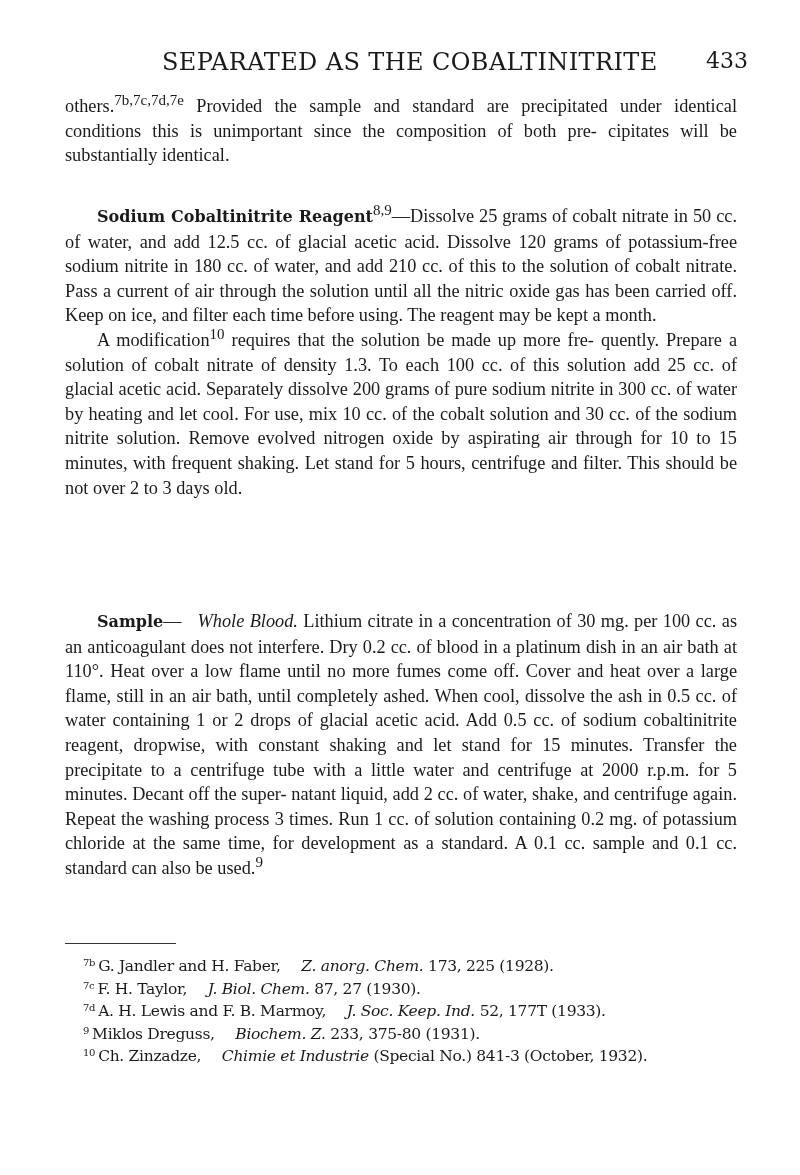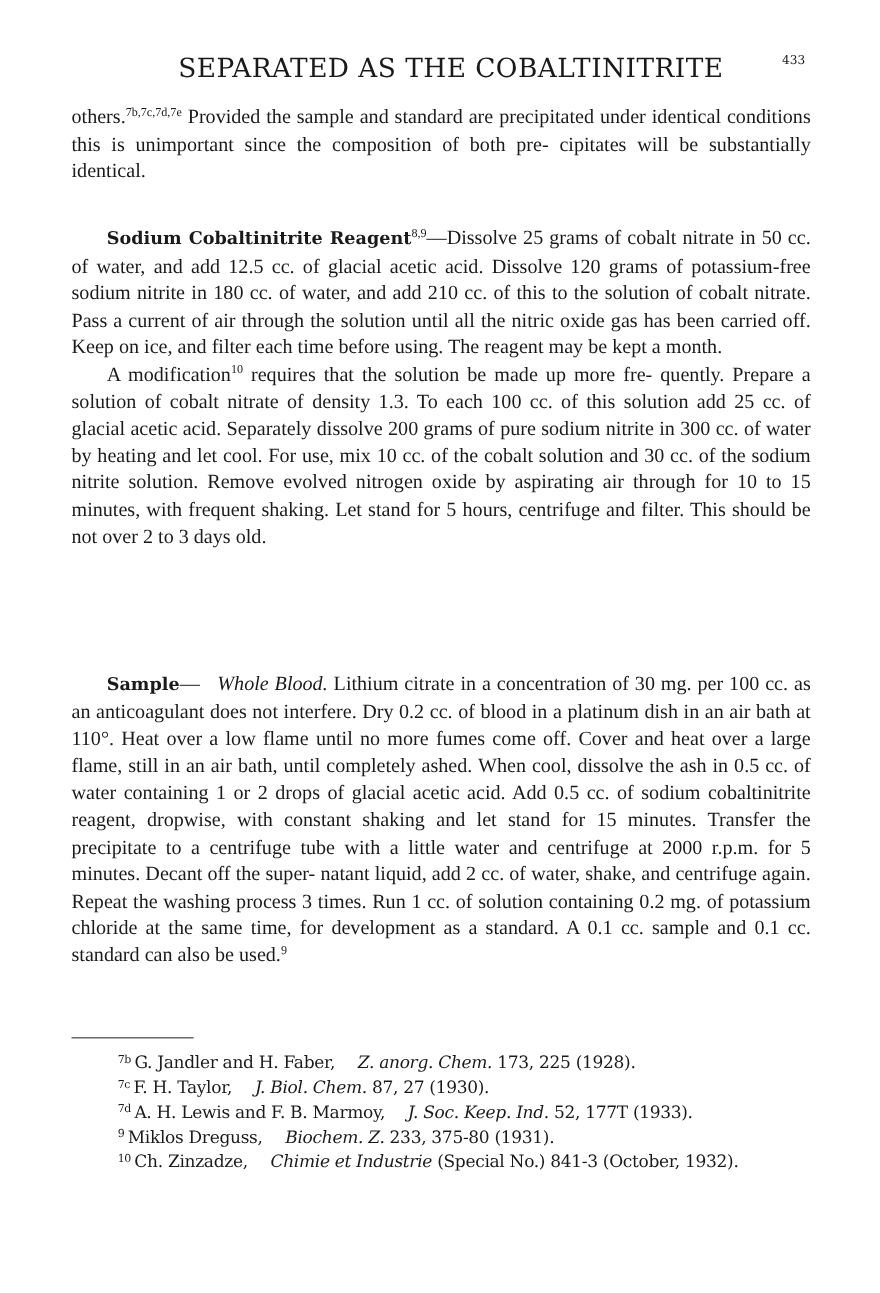--- a/index.html
+++ b/index.html
@@ -9,44 +9,44 @@
     color: #1a1a1a;
   }
   .running-head {
     position: absolute; top: 48px; left: 0; width: 800px; height: 24px;
   }
   .running-head .title {
     position: absolute; left: 162px; top: 0;
     font-size: 24px; letter-spacing: 0.4px; white-space: nowrap;
   }
   .running-head .page-no {
-    position: absolute; right: 68px; top: 0; font-size: 11px;
+    position: absolute; right: 52px; top: 0; font-size: 22px;
   }
   .body-text {
     position: absolute; left: 65px; width: 672px;
     font-size: 18.3px; line-height: 24.6px; text-align: justify;
     font-family: "Liberation Serif", "DejaVu Serif", serif;
   }
   .body-text p { margin: 0; }
   .indent { text-indent: 32px; }
   .lastline { text-align-last: left; }
-  sup { font-size: 11px; line-height: 0; vertical-align: 7px; }
+  sup { font-size: 15px; line-height: 0; vertical-align: 7px; }
   .heading { font-weight: bold; font-family: "DejaVu Serif", serif; font-size: 16px; }
   .ital { font-style: italic; margin-left: 16px; }
   .fn-rule {
     position: absolute; left: 65px; top: 943px; width: 111px; height: 0;
     border-top: 1.3px solid #333;
   }
   .footnotes {
     position: absolute; left: 83px; top: 955px; width: 700px;
     font-size: 15.5px; line-height: 22.6px;
     font-family: "DejaVu Serif", serif; letter-spacing: -0.3px;
   }
   .fn { white-space: nowrap; margin: 0; }
-  .fn sup { font-size: 10px; vertical-align: 5px; margin-right: 3px; margin-left: 24px; }
+  .fn sup { font-size: 10px; vertical-align: 5px; margin-right: 3px; }
   .fn .vol { font-weight: normal; }
 </style>
 </head>
 <body>
 
 <div class="running-head">
   <span class="title">SEPARATED AS THE COBALTINITRITE</span>
   <span class="page-no">433</span>
 </div>
 

